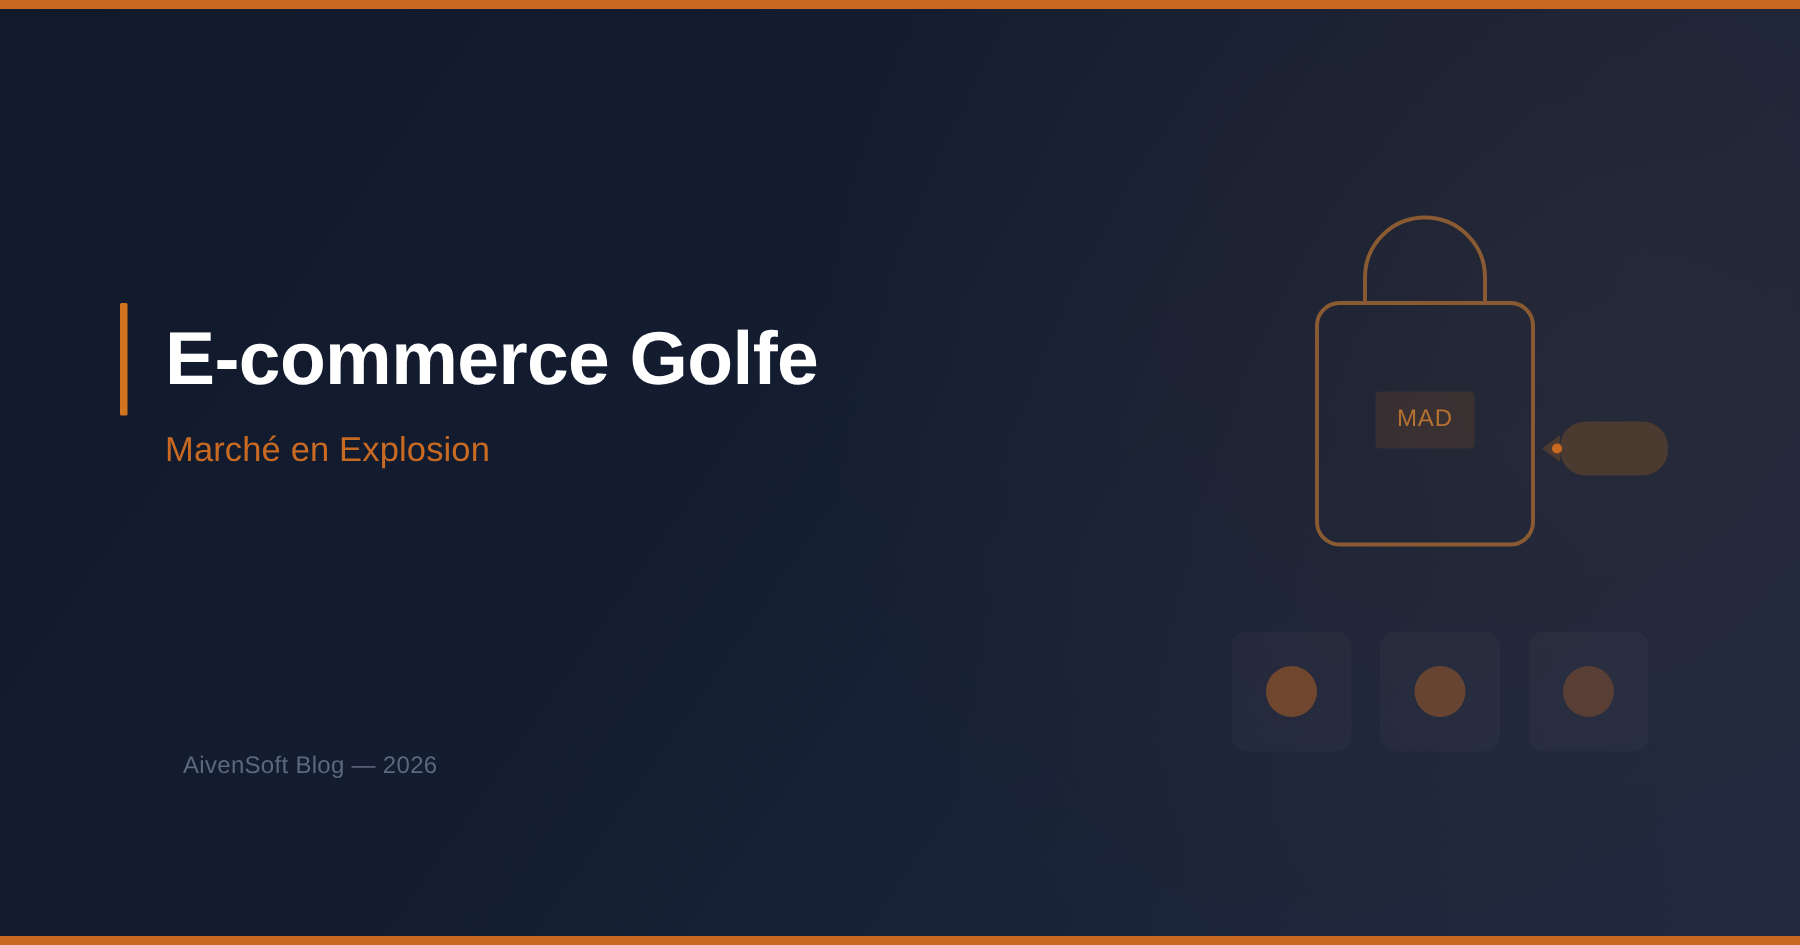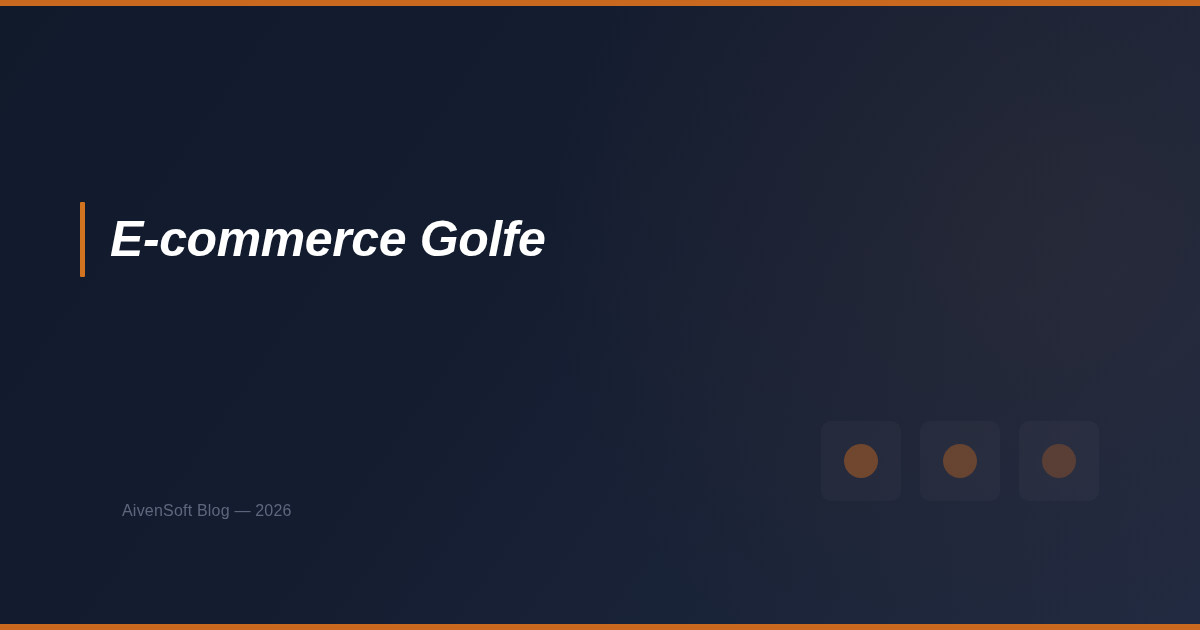--- a/index.html
+++ b/index.html
@@ -24,21 +24,21 @@
   .edge-top, .edge-bottom {
     position:absolute; left:0; width:1200px; height:6px;
     background:#c9681f;
   }
   .edge-top { top:0; }
   .edge-bottom { bottom:0; }
 
   
   .text-block { position:absolute; left:80px; top:202px; }
 
-  .title-row { position:relative; padding-left:30px;font-style:italic; }
+  .title-row { position:relative; padding-left:30px; }
 
   .accent-bar {
     position:absolute; left:0; top:0;
     width:5px; height:75px;
     background:#d2731f;
     border-radius:1px;
   }
 
   .title {
     font-size:50px;
@@ -120,24 +120,39 @@
 <div class="canvas">
 
   <div class="edge-top"></div>
   <div class="edge-bottom"></div>
 
   <div class="text-block">
     <div class="title-row">
       <div class="accent-bar"></div>
       <div class="title">E-commerce Golfe</div>
     </div>
+    <div class="subtitle">Marché en Explosion</div>
   </div>
 
   <div class="footer">AivenSoft Blog — 2026</div>
 
+  <div class="art">
+    <svg width="340" height="400" viewBox="0 0 340 400" fill="none">
+
+      <path d="M110 72 L110 55 A40 40 0 0 1 190 55 L190 72" stroke="#8a5a33" stroke-width="2.6" fill="none" stroke-linecap="round"></path>
+
+      <rect x="78" y="72" width="144" height="161" rx="15" ry="15" stroke="#8a5a33" stroke-width="2.6" fill="none"></rect>
+
+      <rect x="240" y="151" width="72" height="36" rx="17" ry="17" fill="#4b3a30"></rect>
+      <path d="M240 160 L228 169 L240 178 Z" fill="#4b3a30"></path>
+      <circle cx="238" cy="169" r="3.4" fill="#c9681f"></circle>
+    </svg>
+
+    <div class="badge">MAD</div>
+  </div>
 
   <div class="cards">
     <div class="card card-1">
       <span class="dot"></span>
     </div>
     <div class="card card-2">
       <span class="dot"></span>
     </div>
     <div class="card card-3">
       <span class="dot"></span>

